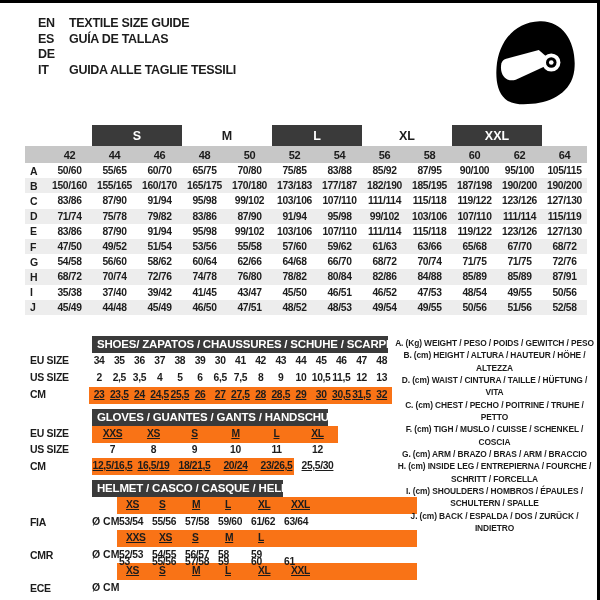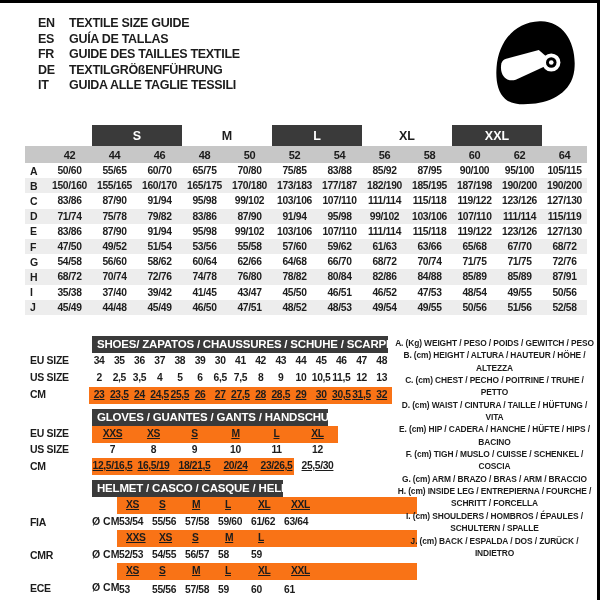--- a/index.html
+++ b/index.html
@@ -61,26 +61,21 @@
   <div class="langs">
       <div class="lang-row">
         <span class="lang-code">EN</span>
         <span>TEXTILE SIZE GUIDE</span>
       </div>
       <div class="lang-row">
         <span class="lang-code">ES</span>
         <span>GUÍA DE TALLAS</span>
       </div>
       <div class="lang-row">
-        <span class="lang-code">FR</span>
-        <span>GUIDE DES TAILLES TEXTILE</span>
-      </div>
-      <div class="lang-row">
         <span class="lang-code">DE</span>
-        <span>TEXTILGRÖßENFÜHRUNG</span>
       </div>
       <div class="lang-row">
         <span class="lang-code">IT</span>
         <span>GUIDA ALLE TAGLIE TESSILI</span>
       </div>
     </div>
 
   <div class="helmet-icon">
     <svg viewBox="0 0 100 100" width="96" height="99" aria-hidden="true">
       <path d="M56 7 C29 8 13 29 11 55 C10 68 12 81 20 88 C27 94 38 94 48 93 C69 91 89 81 92 58 C95 31 81 6 56 7 Z" fill="#000"></path>
@@ -401,36 +396,35 @@
       <div class="grid helmet-grid letters band" style="left: 117px; top: 560px; width: 300px;">
         <span>XS</span>
         <span>S</span>
         <span>M</span>
         <span>L</span>
         <span>XL</span>
         <span>XXL</span>
       </div>
       <div class="side-label" style="top: 579px;">ECE</div>
       <div class="ohcm" style="top: 578px;">Ø CM</div>
-      <div class="grid helmet-grid" style="left: 119px; top: 579px;">
+      <div class="grid helmet-grid" style="left: 119px; top: 551px;">
         <span>53</span>
         <span>55/56</span>
         <span>57/58</span>
         <span>59</span>
         <span>60</span>
         <span>61</span>
       </div>
     </div>
 
   <div class="legend" id="legend">
       <div>A. (Kg) WEIGHT / PESO / POIDS / GEWITCH / PESO</div>
       <div>B. (cm) HEIGHT / ALTURA / HAUTEUR / HÖHE / ALTEZZA</div>
+      <div>D. (cm) WAIST / CINTURA / TAILLE / HÜFTUNG / VITA</div>
       <div>C. (cm) CHEST / PECHO / POITRINE / TRUHE / PETTO</div>
-      <div>D. (cm) WAIST / CINTURA / TAILLE / HÜFTUNG / VITA</div>
-      <div>E. (cm) HIP / CADERA / HANCHE / HÜFTE / HIPS / BACINO</div>
       <div>F. (cm) TIGH / MUSLO / CUISSE / SCHENKEL / COSCIA</div>
       <div>G. (cm) ARM / BRAZO / BRAS / ARM / BRACCIO</div>
       <div>H. (cm) INSIDE LEG / ENTREPIERNA / FOURCHE / SCHRITT / FORCELLA</div>
       <div>I. (cm) SHOULDERS / HOMBROS / ÉPAULES / SCHULTERN / SPALLE</div>
       <div>J. (cm) BACK / ESPALDA / DOS / ZURÜCK / INDIETRO</div>
     </div>
 
 </div>
 
 </body></html>

